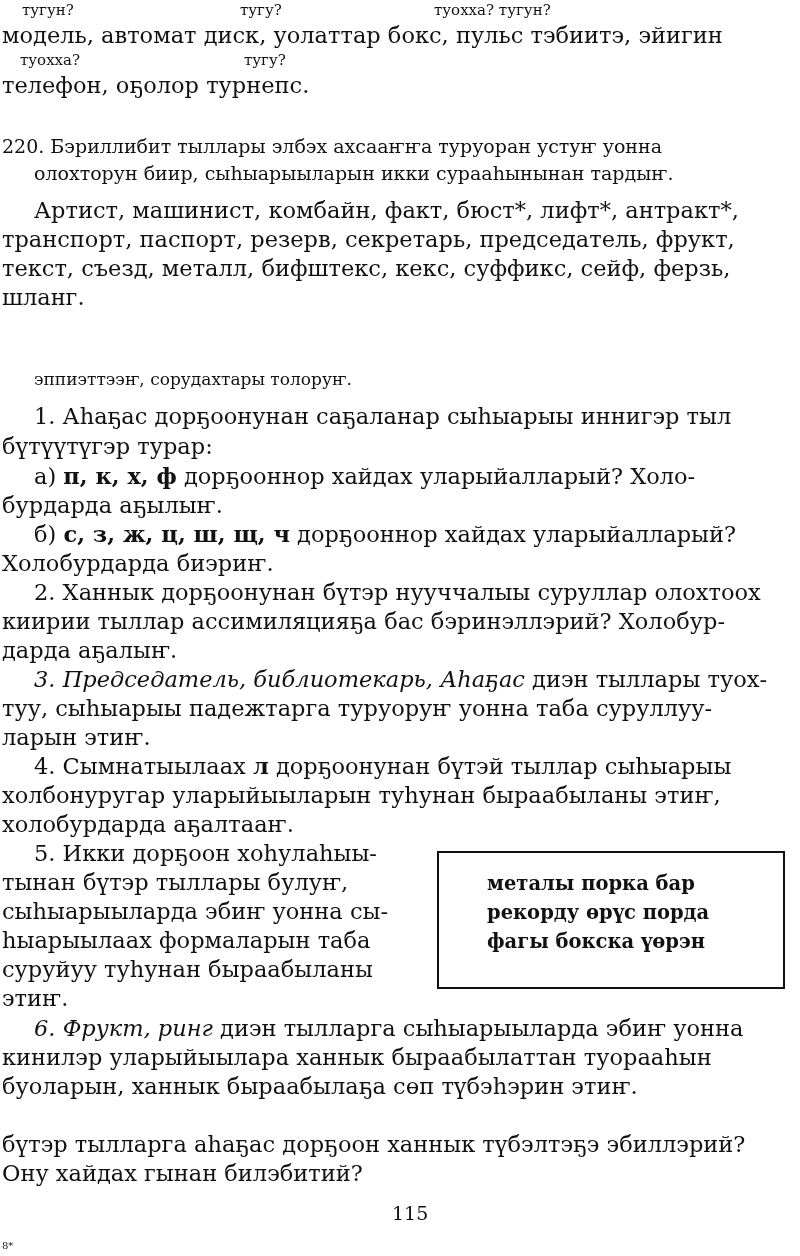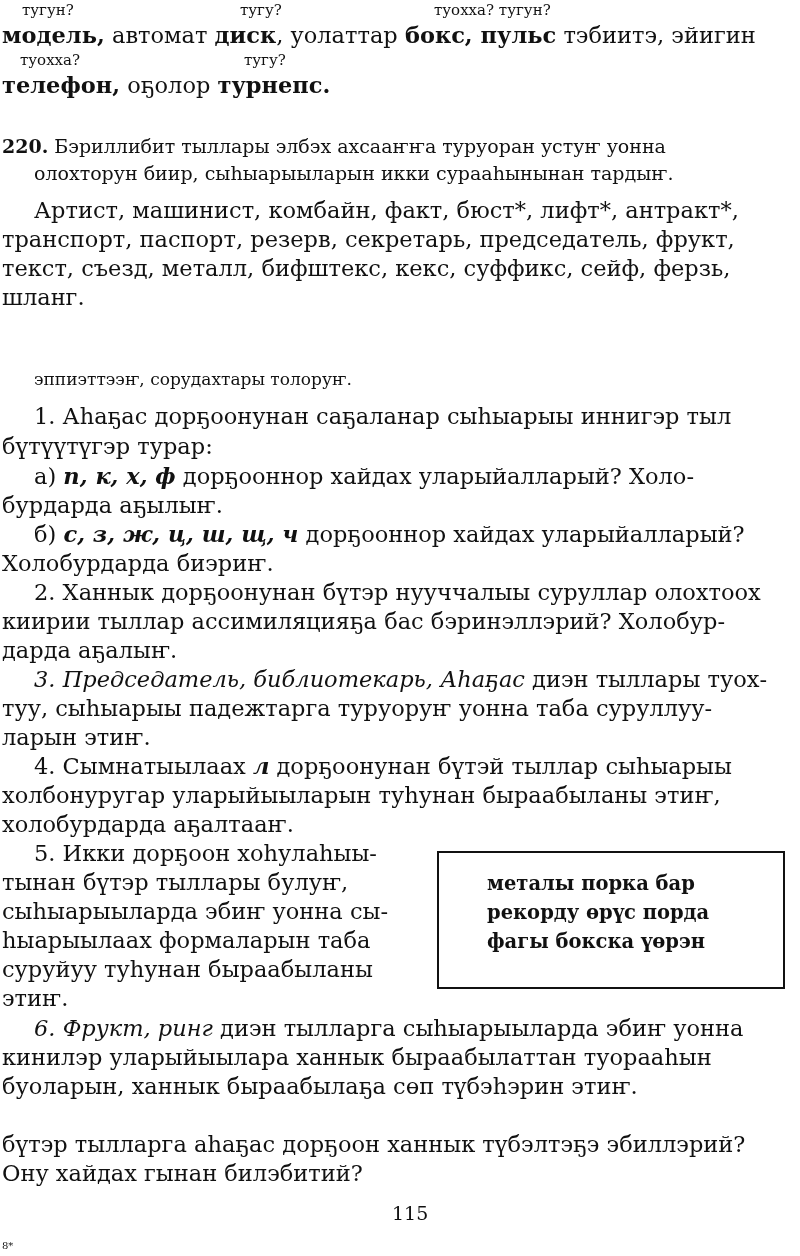--- a/index.html
+++ b/index.html
@@ -6,23 +6,23 @@
   body {
     width: 800px; height: 1256px; position: relative; overflow: hidden;
     font-family: "DejaVu Serif", "Liberation Serif", serif;
     color: #111111;
   }
   .page { position: absolute; left: 0; top: 0; width: 800px; height: 1256px; }
   .abs { position: absolute; white-space: nowrap; }
   .ann { font-size: 15px; line-height: 16px; margin-left: 8px; }
   .big { font-size: 22.5px; line-height: 28px; }
   .mid { font-size: 19px; line-height: 26px; }
-  .b { font-weight: bold; }
+  .b { font-weight: normal; }
   .i { font-style: italic; }
-  .bi { font-weight: bold; font-style: italic; }
+  .bi { font-weight: bold; }
   .box {
     position: absolute; left: 437px; top: 851px; width: 348px; height: 138px;
     border: 2px solid #111; box-sizing: border-box;
   }
   .box .line { position: absolute; left: 48px; font-size: 19.5px; font-weight: bold; line-height: 26px; }
 </style>
 </head>
 <body>
 
 <div class="page">

